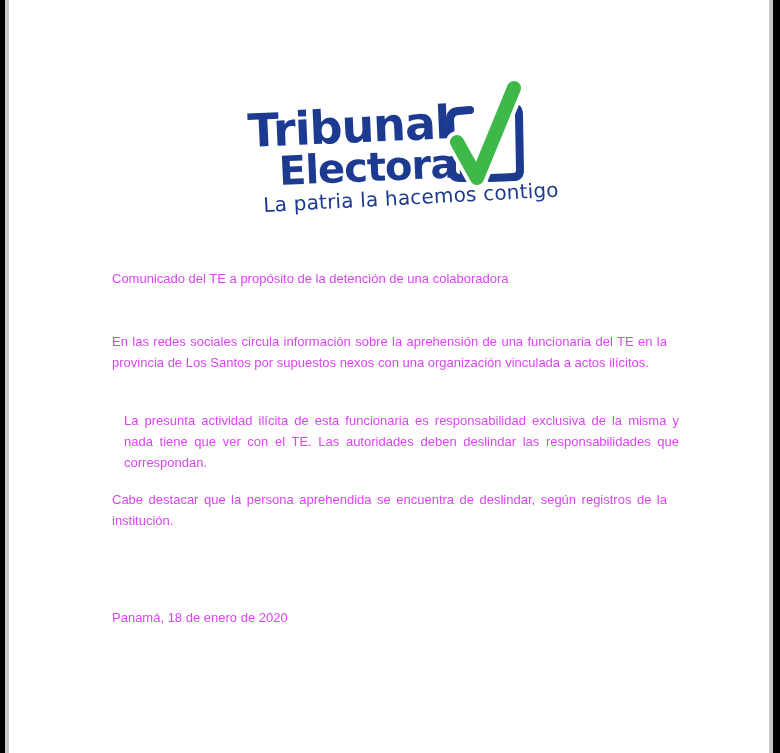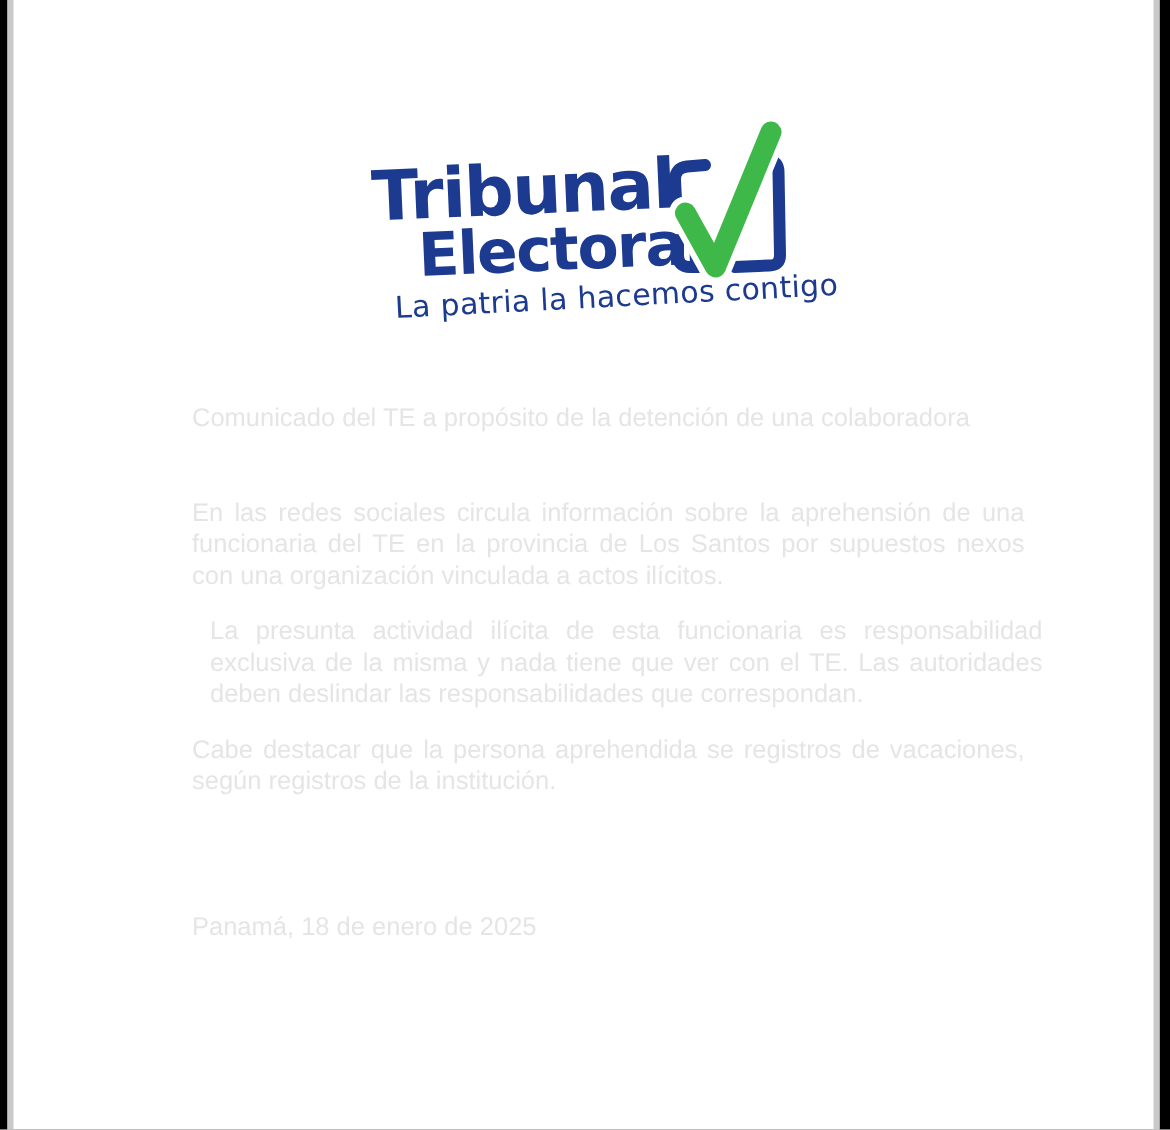--- a/index.html
+++ b/index.html
@@ -21,21 +21,21 @@
     font-weight:bold; letter-spacing:-1px; white-space:nowrap;
     transform-origin:left bottom;
   }
   .w1 { left:249px; top:104px; font-size:46px; transform:rotate(-2.5deg); }
   .w2 { left:280px; top:148px; font-size:40px; transform:rotate(-2.5deg); }
   .tagline {
     position:absolute; left:264px; top:193px; font-size:20px; color:#1c3a8f;
     font-family:"DejaVu Sans", sans-serif; white-space:nowrap;
     transform:rotate(-3deg); transform-origin:left bottom; letter-spacing:0.2px;
   }
-  .doc-text { position:absolute; left:128px; width:555px; font-size:17px; line-height:21px; color:#e5e5e5; }
+  .doc-text { position:absolute; left:112px; width:555px; font-size:13px; line-height:21px; color:#d946ef; }
   .title { top:268px; }
   .p1 { top:331px; text-align:justify; }
   .p2 { top:410px; text-align:justify;margin-left:12px; }
   .p3 { top:489px; text-align:justify; }
   .date { top:607px; }
   .doc-text.jl { text-align-last:left; }
 </style>
 </head>
 <body>
 
@@ -54,14 +54,14 @@
 
     <path d="M457 142 L477 178 L514 88" fill="none" stroke="#fff" stroke-width="22" stroke-linecap="round" stroke-linejoin="round"></path>
     <path d="M457 142 L477 178 L514 88" fill="none" stroke="#3fb84a" stroke-width="14" stroke-linecap="round" stroke-linejoin="round"></path>
   </svg>
   <div class="tagline">La patria la hacemos contigo</div>
 </div>
 
 <div class="doc-text title">Comunicado del TE a propósito de la detención de una colaboradora</div>
 <div class="doc-text p1 jl">En las redes sociales circula información sobre la aprehensión de una funcionaria del TE en la provincia de Los Santos por supuestos nexos con una organización vinculada a actos ilícitos.</div>
 <div class="doc-text p2 jl">La presunta actividad ilícita de esta funcionaria es responsabilidad exclusiva de la misma y nada tiene que ver con el TE. Las autoridades deben deslindar las responsabilidades que correspondan.</div>
-<div class="doc-text p3 jl">Cabe destacar que la persona aprehendida se registros de vacaciones, según registros de la institución.</div>
-<div class="doc-text date">Panamá, 18 de enero de 2025</div>
+<div class="doc-text p3 jl">Cabe destacar que la persona aprehendida se encuentra de deslindar, según registros de la institución.</div>
+<div class="doc-text date">Panamá, 18 de enero de 2020</div>
 
 </body></html>

